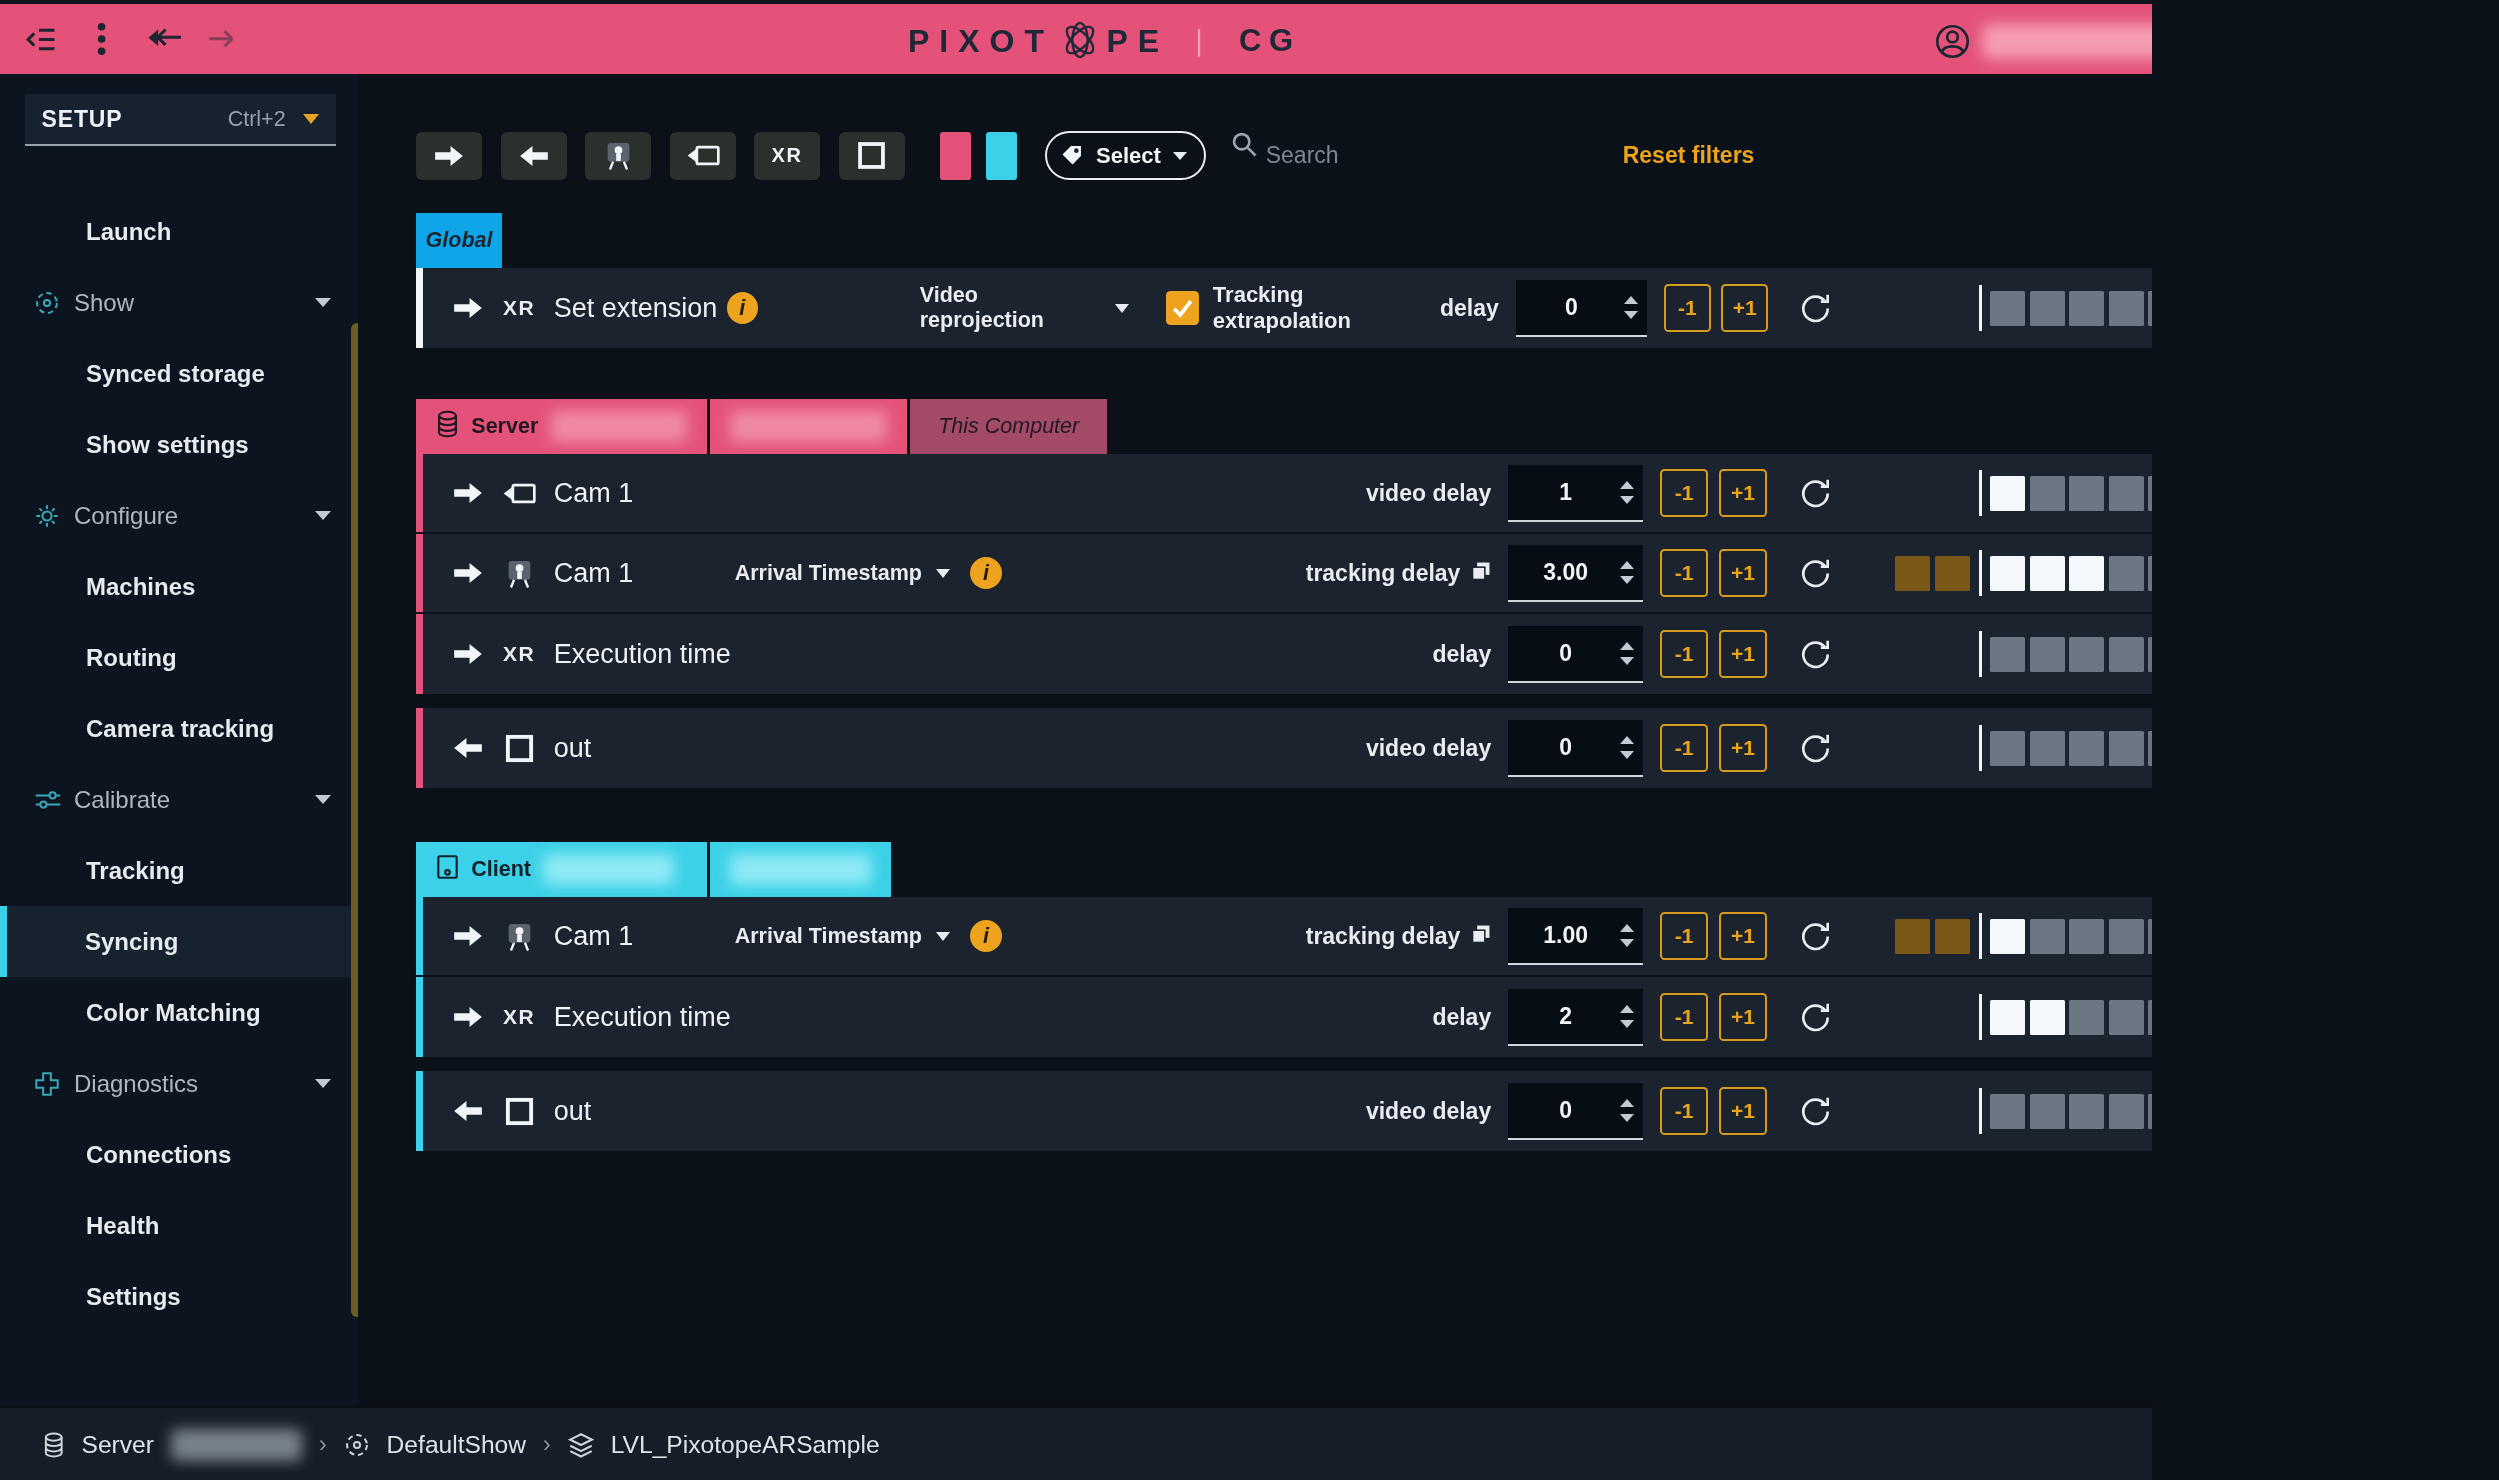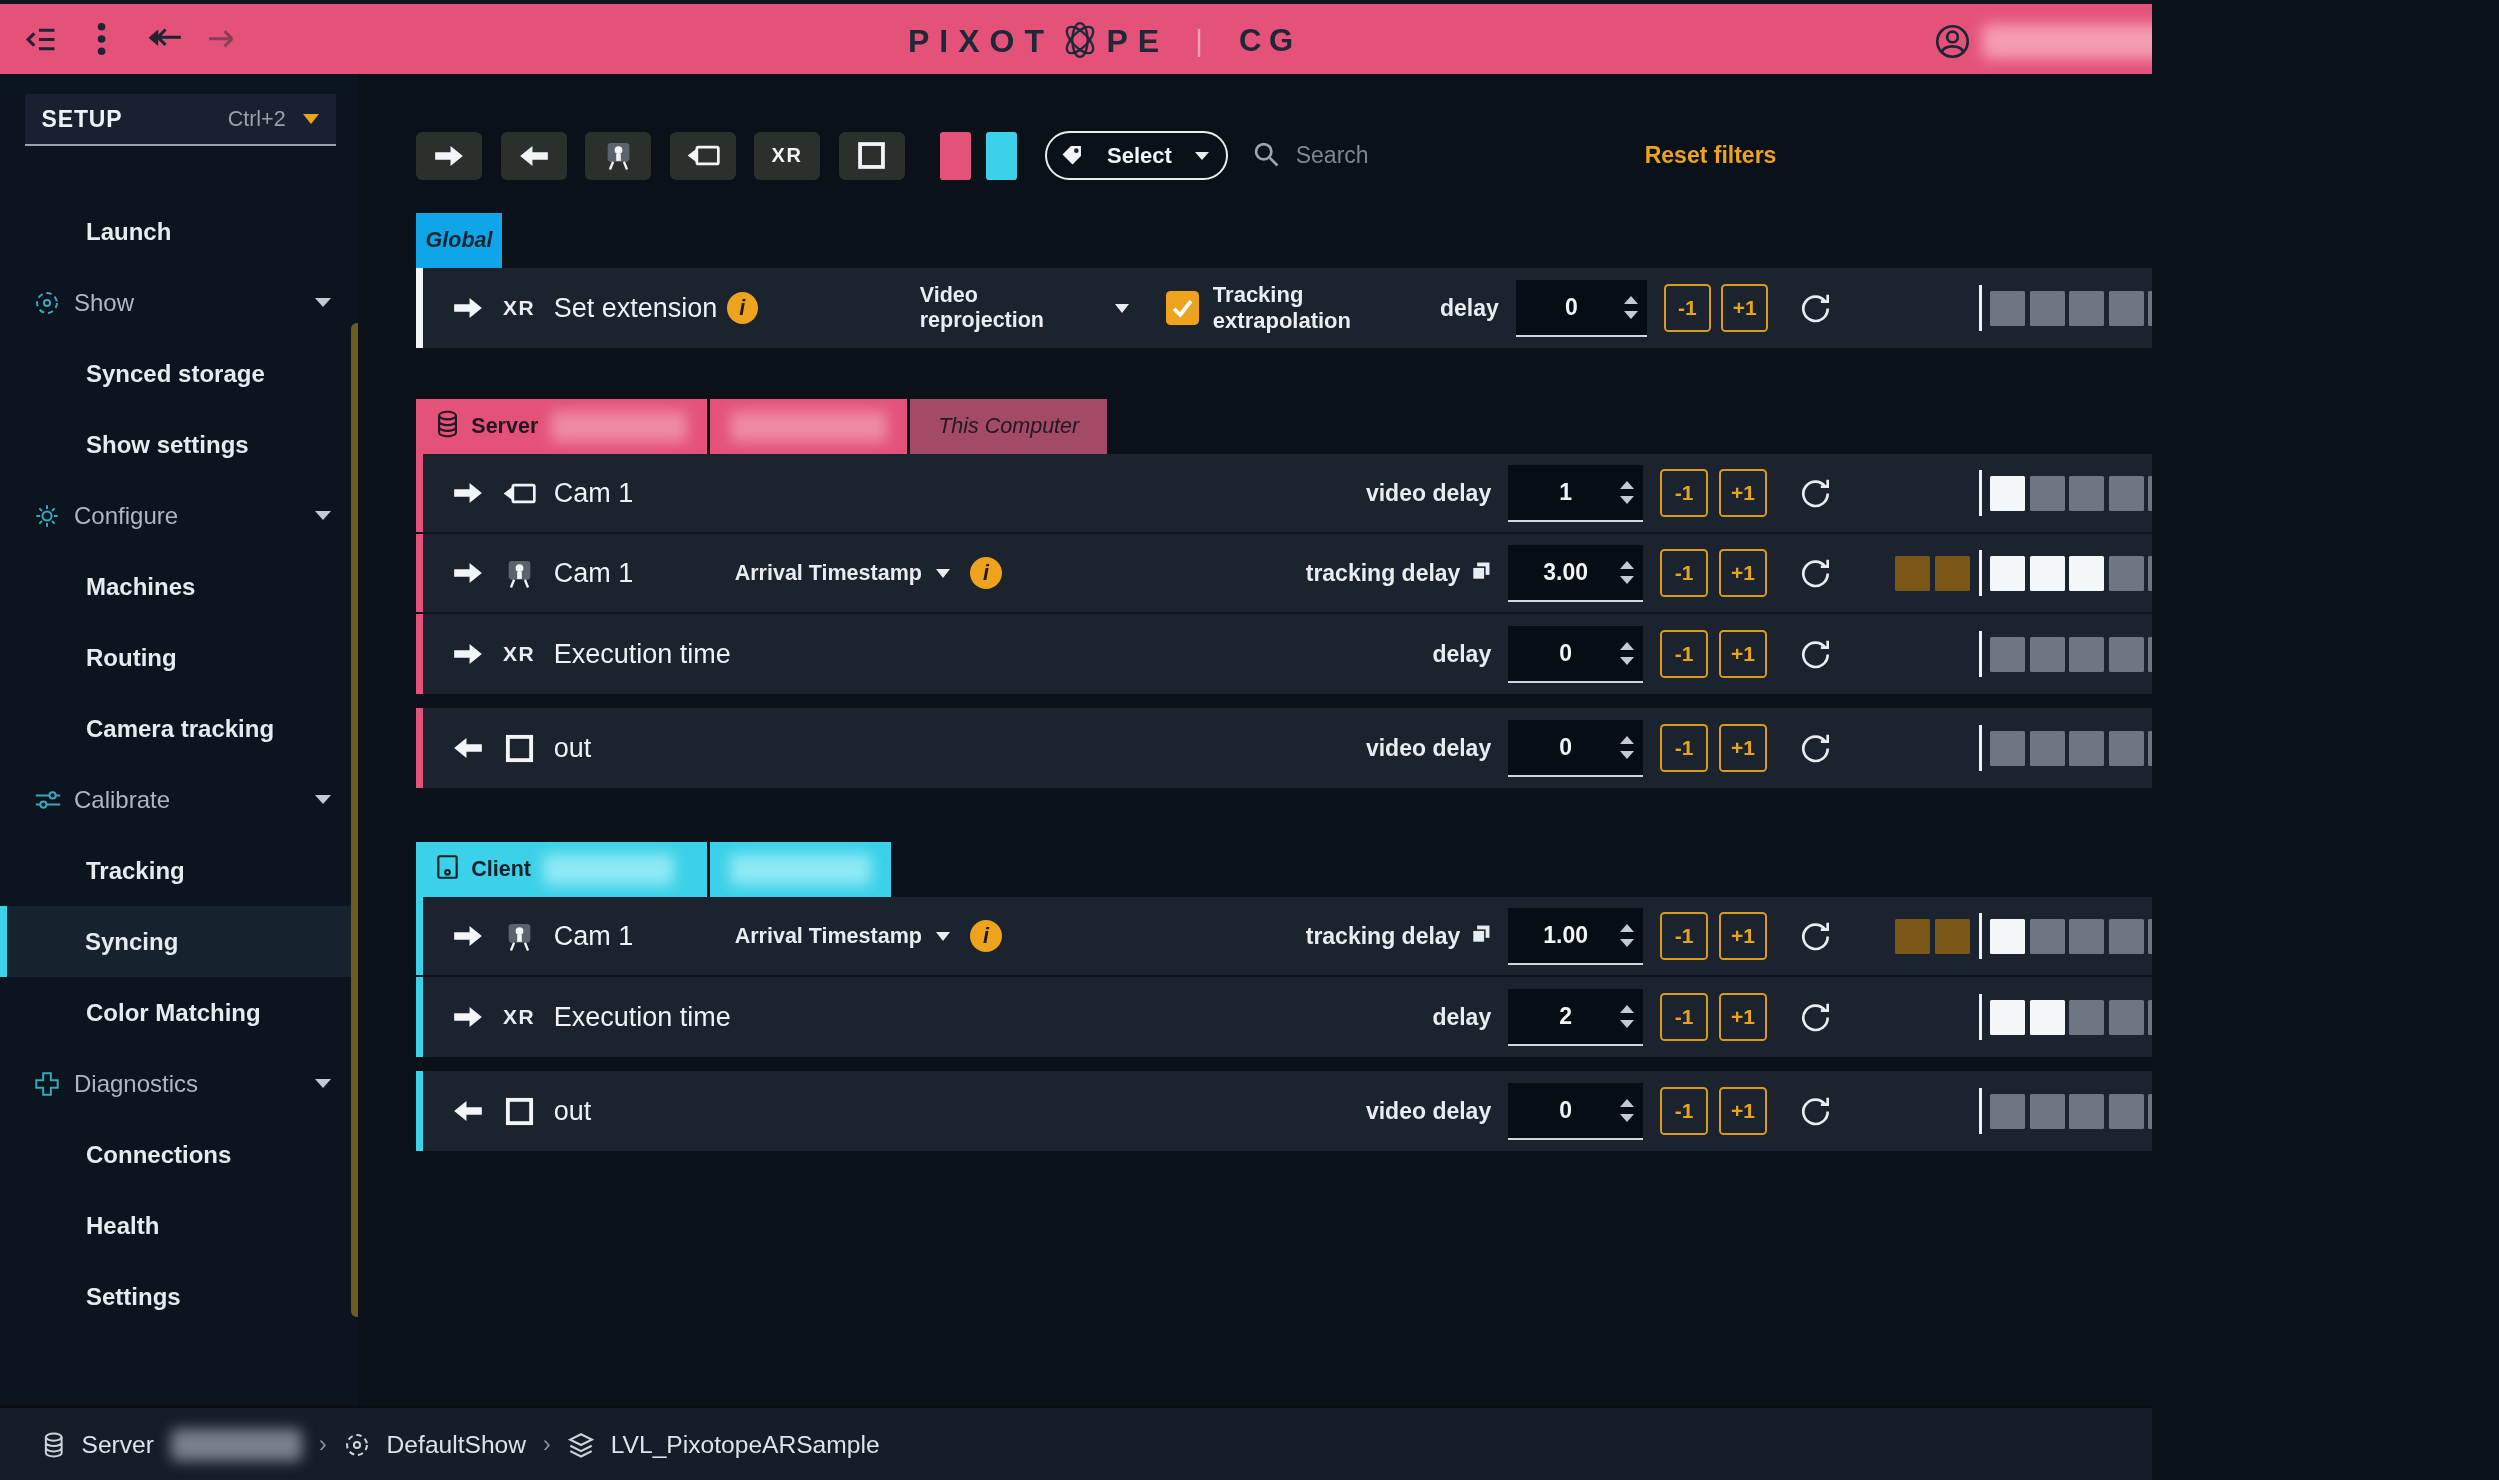--- a/index.html
+++ b/index.html
@@ -42,24 +42,24 @@
 
   
   .main{position:absolute;left:358px;top:74px;width:2130px;height:1331px;background:#0a1118;}
 
   
   .toolbar{position:absolute;left:58px;top:57px;height:49px;display:flex;align-items:center;}
   .tool-btn{width:66px;height:48px;background:#2a302c;border-radius:6.2px;margin-right:18.5px;display:grid;place-items:center;color:#f2f5f7;}
   .tool-xr{font-size:20px;font-weight:bold;letter-spacing:1.5px;color:#f2f5f7;}
   .swatch{width:31px;height:48px;border-radius:3.1px;margin-right:15.4px;}
   .sw1{margin-left:17px;}
-  .select-pill{height:49px;min-width:146px;border:2.3px solid #e9edf1;border-radius:26px;display:flex;align-items:center;gap:23px;padding:0 17px 0 14px;margin-left:12.3px;color:#f2f5f7;background:rgba(10,17,24,.4);}
+  .select-pill{height:49px;min-width:146px;border:2.3px solid #e9edf1;border-radius:26px;display:flex;align-items:center;gap:12px;padding:0 17px 0 14px;margin-left:12.3px;color:#f2f5f7;background:rgba(10,17,24,.4);}
   .select-label{font-size:22px;font-weight:bold;}
   .select-caret{width:0;height:0;border-left:7px solid transparent;border-right:7px solid transparent;border-top:8.5px solid #e9edf1;}
-  .searchbox{width:369px;height:49px;background:#0a1119;border-radius:3.1px;margin-left:10.8px;display:flex;align-items:center;padding:0 14px;gap:15px;}
+  .searchbox{width:369px;height:49px;background:#0a1119;border-radius:3.1px;margin-left:10.8px;display:flex;padding:0 14px;gap:7px;}
   .searchbox input{background:transparent;border:none;outline:none;color:#b9c2cb;font-size:23px;width:100%;}
   .searchbox input::placeholder{color:#7d8791;}
   .reset-link{margin-left:37px;color:#eda31d;font-size:23px;font-weight:bold;}
 
   
   .section{position:absolute;left:58px;width:2006px;}
   .tabs{display:flex;gap:3.1px;height:55px;}
   .tab{display:flex;align-items:center;gap:12.3px;padding:0 20px;font-size:21.5px;}
   .tab-global{background:#0ea5e9;color:#1b2530;font-style:italic;font-weight:bold;width:86px;justify-content:center;padding:0;}
   .tab-pink{background:#e4527a;color:#201723;}

